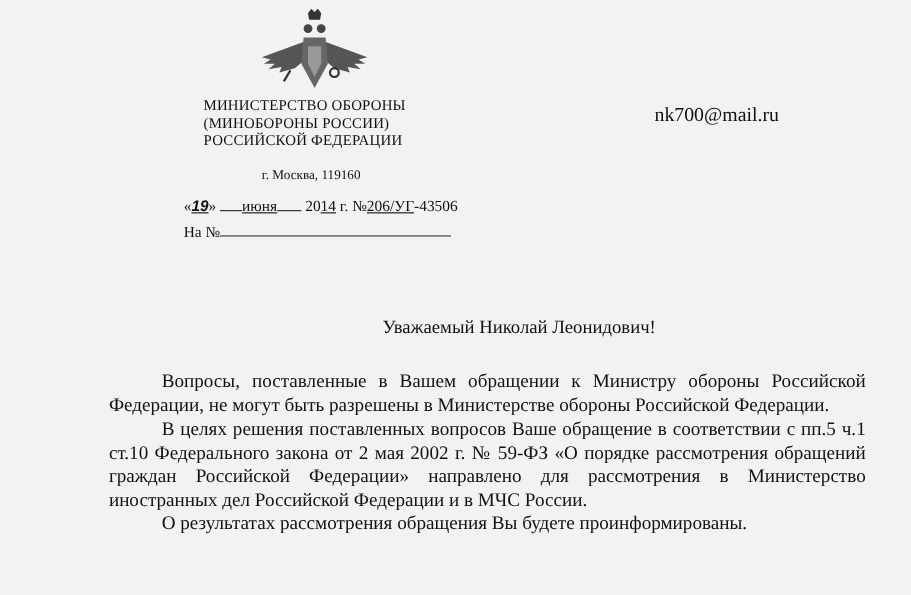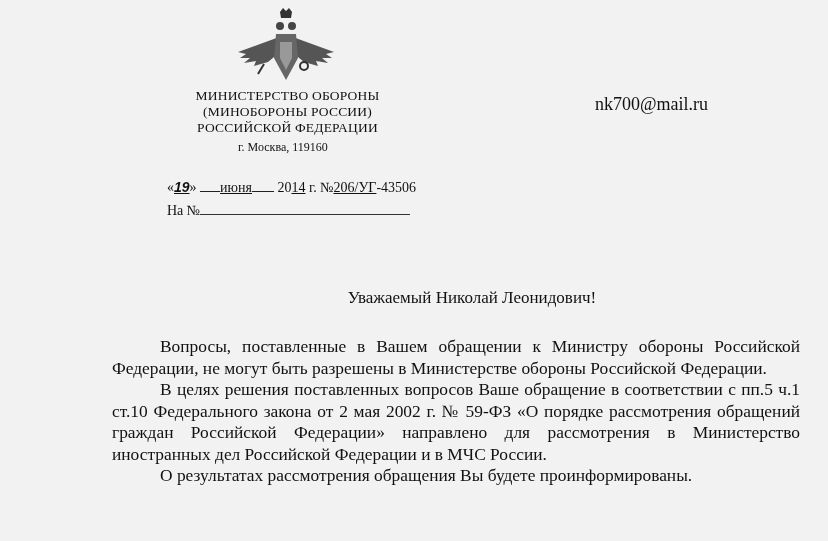--- a/index.html
+++ b/index.html
@@ -8,44 +8,44 @@
       background: #f2f2f2;
       position: relative;
       font-family: "Liberation Serif", "DejaVu Serif", serif;
       color: #111;
     }
     .emblem {
       position: absolute; left: 236px; top: 8px; width: 100px; height: 76px;
     }
     .ministry {
       position: absolute; left: 185px; top: 88px; width: 205px;
-      text-align: center; font-size: 13.5px; line-height: 16px; letter-spacing: 0.2px; font-family: Liberation Serif, serif;
+      font-size: 13.5px; line-height: 16px; letter-spacing: 0.2px; font-family: Liberation Serif, serif;
     }
     .city {
-      position: absolute; left: 238px; top: 140px; font-size: 12px;
+      position: absolute; left: 238px; top: 152px; font-size: 12px;
     }
     .dateline {
       position: absolute; left: 167px; top: 178px; font-size: 14px; white-space: nowrap;
     }
     .dateline .hw { font-family: Liberation Sans, sans-serif; font-style: italic; font-weight: bold; font-size: 14px; text-decoration: underline; }
     .dateline .ul { text-decoration: underline; text-align: right; }
     .dateline .blank { display: inline-block; border-bottom: 1px solid #222; height: 13px; vertical-align: baseline; }
     .refline {
       position: absolute; left: 167px; top: 202px; font-size: 14px; white-space: nowrap;
     }
     .refline .blank { display: inline-block; width: 210px; border-bottom: 1px solid #333; height: 12px; }
     .recipient {
       position: absolute; left: 595px; top: 93px; font-size: 18px; line-height: 22px;
     }
     .greeting {
       position: absolute; left: 0; width: 828px; top: 288px; text-align: center; font-size: 17px;
       padding-left: 116px; box-sizing: border-box;
     }
     .body-text {
-      position: absolute; left: 112px; top: 336px; width: 688px;
+      position: absolute; left: 99px; top: 336px; width: 688px;
       font-size: 17.4px; line-height: 21.5px; text-align: justify;
     }
     .body-text p { margin: 0; text-indent: 48px; }
   </style>
 </head>
 <body>
 
 <div class="emblem">
   <svg width="100" height="76" viewBox="0 0 100 76">
 

